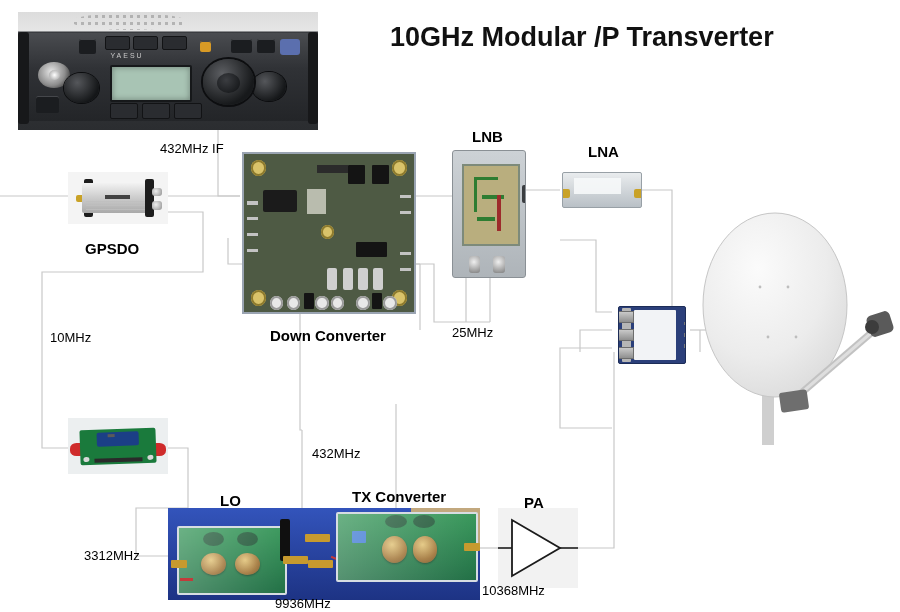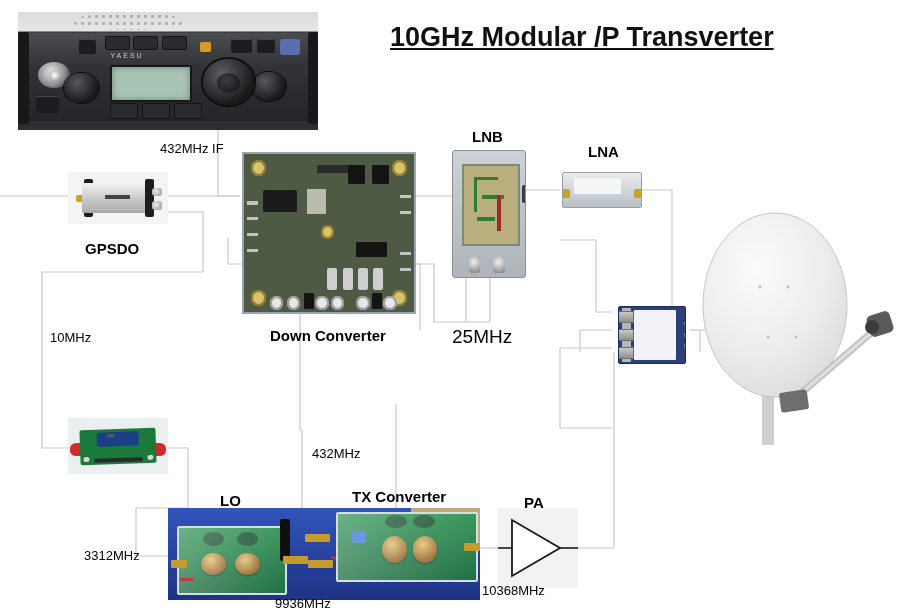--- a/index.html
+++ b/index.html
@@ -171,21 +171,21 @@
 
       <path d="M578,548 L614,548 L614,430"></path>
       <path d="M614,430 L614,352"></path>
 
       <path d="M700,330 L700,352"></path>
 
       <path d="M0,196 L0,196"></path>
     </g>
   </svg>
 
-  <div class="title" style="left:390px;top:22px;font-size:27px;text-decoration:underline;">10GHz Modular /P Transverter</div>
+  <div class="title" style="left:390px;top:22px;font-size:27px;">10GHz Modular /P Transverter</div>
 
   <div class="photo rig" style="left:18px;top:12px;width:300px;height:118px;">
     <div class="topgrill"></div>
     <div class="face">
       <div class="bnc"></div>
       <div class="knob" style="left:14%;top:46%;width:12%;height:34%;"></div>
       <div class="knob" style="left:79%;top:44%;width:12%;height:34%;"></div>
       <div class="bigknob"></div>
       <div class="lcd"></div>
       <div class="brand">YAESU</div>
@@ -358,19 +358,19 @@
     <svg class="pasvg" viewBox="0 0 80 80" width="80" height="80">
       <polygon points="14,12 14,68 62,40" fill="#ffffff" stroke="#1b1b1b" stroke-width="1.8"></polygon>
       <line x1="0" y1="40" x2="14" y2="40" stroke="#1b1b1b" stroke-width="1.6"></line>
       <line x1="62" y1="40" x2="80" y2="40" stroke="#1b1b1b" stroke-width="1.6"></line>
     </svg>
   </div>
   <div class="lbl bold" style="left:524px;top:494px;font-size:15px;">PA</div>
 
   <div class="lbl" style="left:160px;top:142px;font-size:13px;">432MHz IF</div>
   <div class="lbl" style="left:50px;top:331px;font-size:13px;">10MHz</div>
-  <div class="lbl" style="left:452px;top:326px;font-size:19px;">25MHz</div>
+  <div class="lbl" style="left:452px;top:326px;font-size:13px;">25MHz</div>
   <div class="lbl" style="left:312px;top:447px;font-size:13px;">432MHz</div>
   <div class="lbl" style="left:84px;top:549px;font-size:13px;">3312MHz</div>
   <div class="lbl" style="left:275px;top:597px;font-size:13px;">9936MHz</div>
   <div class="lbl" style="left:482px;top:584px;font-size:13px;">10368MHz</div>
 
 </div>
 
 </body></html>

